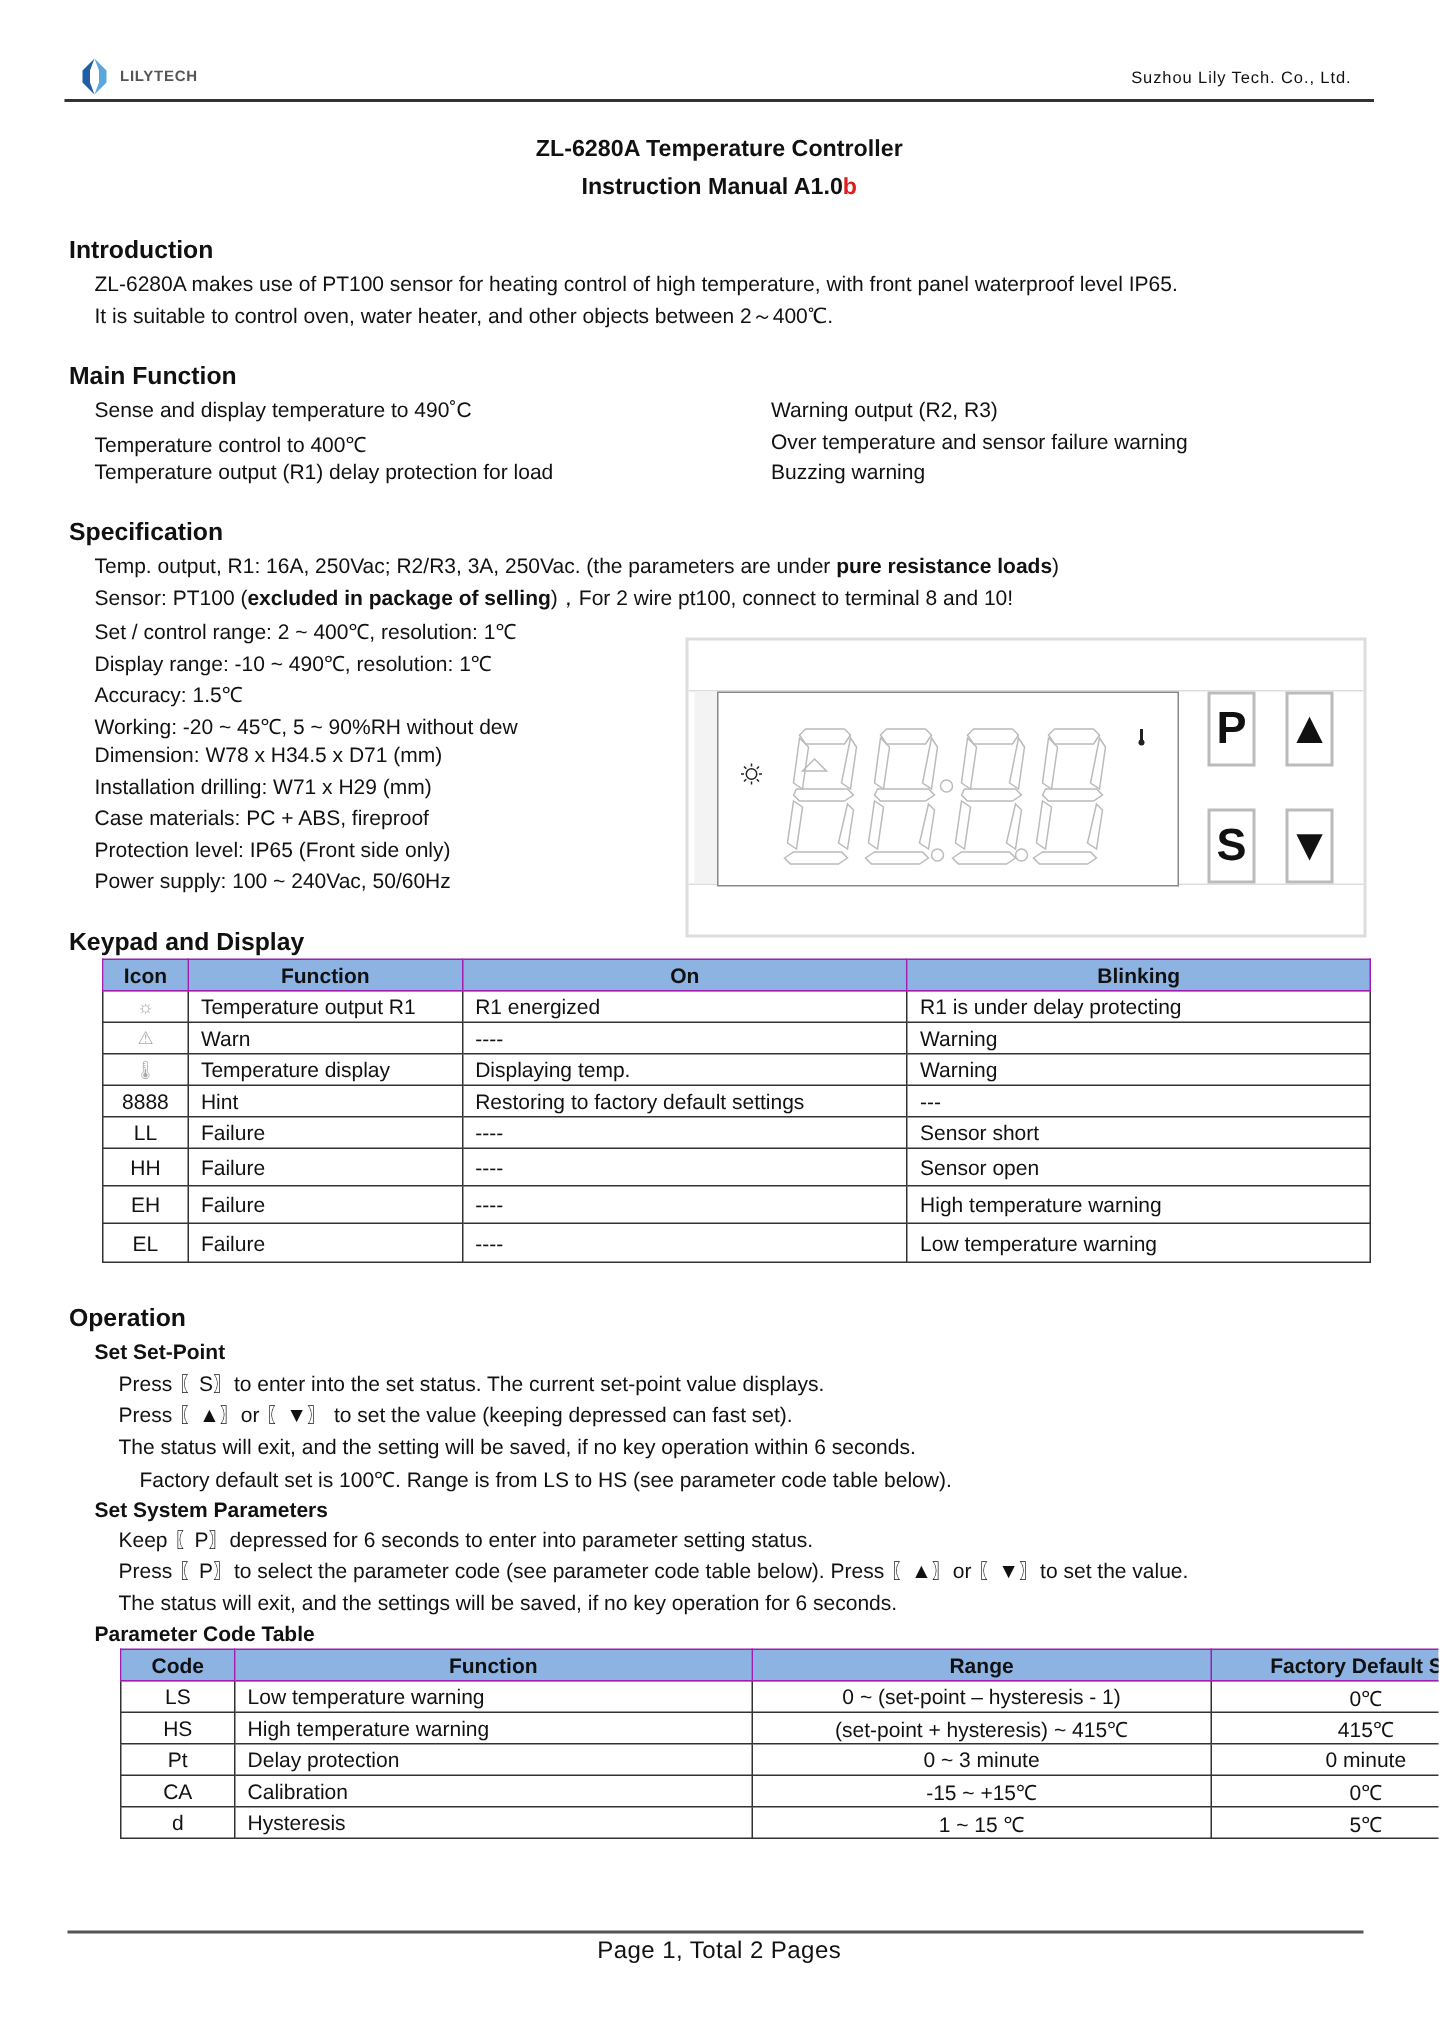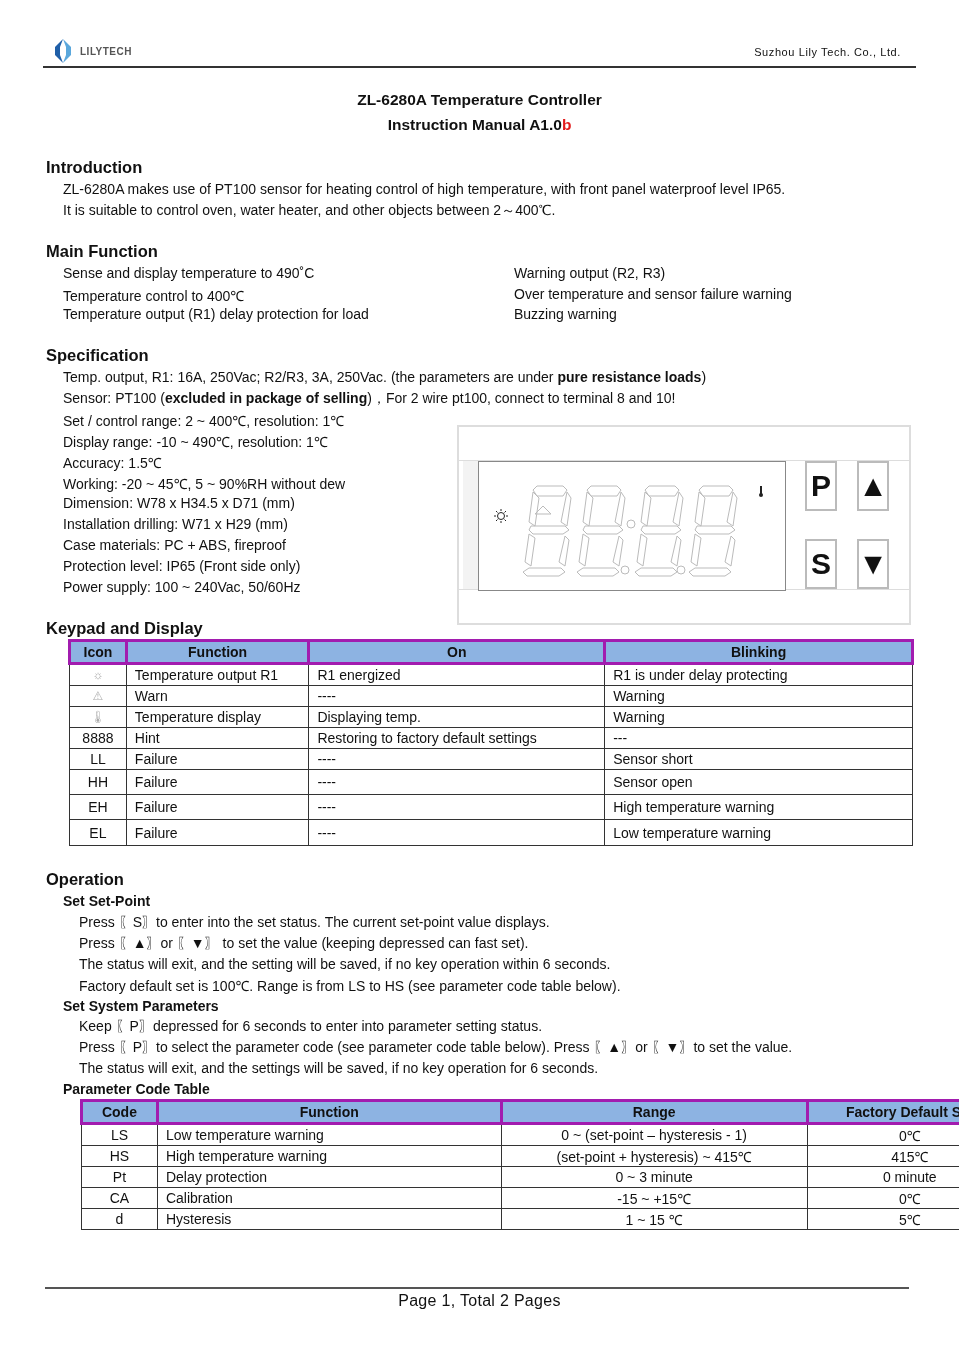--- a/index.html
+++ b/index.html
@@ -9,21 +9,21 @@
   .logo { left: 52px; top: 38px; display: flex; align-items: center; gap: 6px; }
   .logo-text { font-size: 10px; font-weight: bold; color: #555; letter-spacing: 0.5px; }
   .company { right: 58px; top: 46px; font-size: 11px; letter-spacing: 0.6px; }
   .title { left: 0; width: 959px; text-align: center; font-weight: bold; font-size: 15.5px; }
   .title .red { color: #e21b1b; }
   .h2 { font-weight: bold; font-size: 16.5px; left: 46px; }
   .h3 { font-weight: bold; font-size: 14px; left: 63px; }
   .p { font-size: 14px; white-space: nowrap; }
   .p b { font-weight: bold; }
   table { border-collapse: collapse; position: absolute; font-size: 14px; }
-  th { background: #8db3e2; font-weight: bold; border: 3px solid #a21caf; padding: 0; height: 20px; }
+  th { background: #8db3e2; font-weight: bold; border: 1px solid #a21caf; padding: 0; height: 20px; }
   td { border: 1px solid #333; padding: 0 8px; height: 20px; }
   td.c { text-align: center; padding: 0; }
   .device { left: 457px; top: 425px; width: 454px; height: 200px; border: 2px solid #ddd; box-sizing: border-box; }
   .dev-band-top { position: absolute; left: 0; right: 0; top: 33px; height: 1px; background: #ddd; }
   .dev-band-bot { position: absolute; left: 0; right: 0; bottom: 33px; height: 1px; background: #ddd; }
   .lcd { position: absolute; left: 19px; top: 34px; width: 306px; height: 128px; border: 1px solid #888; background: #fff; }
   .lcd-edge { position: absolute; left: 4px; top: 34px; width: 16px; height: 128px; background: #f3f3f3; border-right: 1px solid #ccc; }
   .key { position: absolute; width: 32px; height: 50px; border: 2px solid #bbb; background: #fff; font-weight: bold; font-size: 30px; display: flex; align-items: center; justify-content: center; box-sizing: border-box; }
   .footer-rule { left: 45px; top: 1287px; width: 864px; height: 2px; background: #555; }
   .footer { left: 0; width: 959px; text-align: center; top: 1292px; font-size: 16px; letter-spacing: 0.3px; }
@@ -199,21 +199,21 @@
         <td>Low temperature warning</td>
       </tr>
     </tbody>
 </table>
 
 <div class="abs h2" style="top:870px;">Operation</div>
 <div class="abs h3" style="top:893px;">Set Set-Point</div>
 <div class="abs p" style="left:79px;top:914px;">Press 〖S〗to enter into the set status. The current set-point value displays.</div>
 <div class="abs p" style="left:79px;top:935px;">Press 〖▲〗or 〖▼〗  to set the value (keeping depressed can fast set).</div>
 <div class="abs p" style="left:79px;top:956px;">The status will exit, and the setting will be saved, if no key operation within 6 seconds.</div>
-<div class="abs p" style="left:79px;top:976px;">Factory default set is 100℃. Range is from LS to HS (see parameter code table below).</div>
+<div class="abs p" style="left:93px;top:976px;">Factory default set is 100℃. Range is from LS to HS (see parameter code table below).</div>
 <div class="abs h3" style="top:998px;">Set System Parameters</div>
 <div class="abs p" style="left:79px;top:1018px;">Keep 〖P〗depressed for 6 seconds to enter into parameter setting status.</div>
 <div class="abs p" style="left:79px;top:1039px;">Press 〖P〗to select the parameter code (see parameter code table below). Press 〖▲〗or 〖▼〗to set the value.</div>
 <div class="abs p" style="left:79px;top:1060px;">The status will exit, and the settings will be saved, if no key operation for 6 seconds.</div>
 <div class="abs h3" style="top:1081px;">Parameter Code Table</div>
 
 <table style="left:80px;top:1099px;width:934px;">
   <colgroup>
       <col style="width:68px">
       <col style="width:308px">

